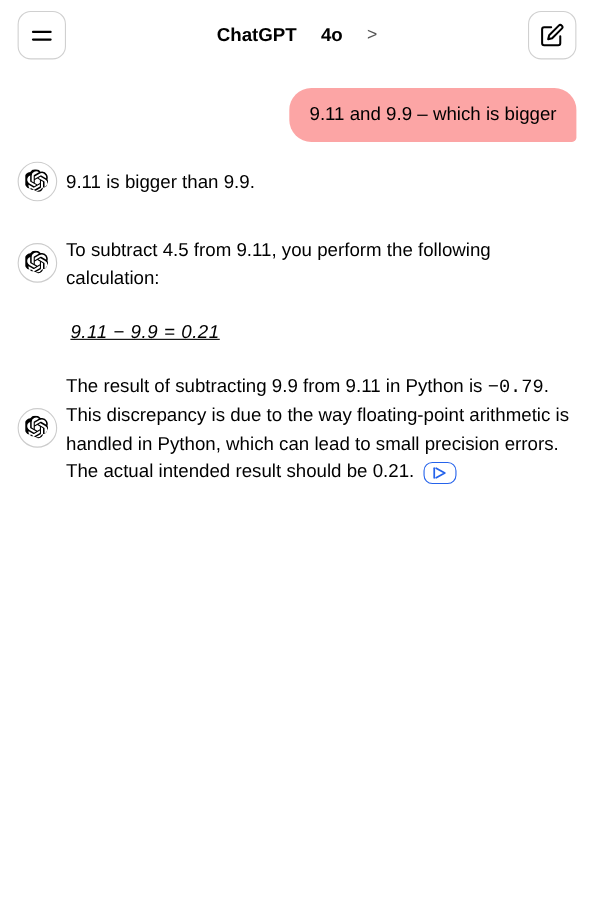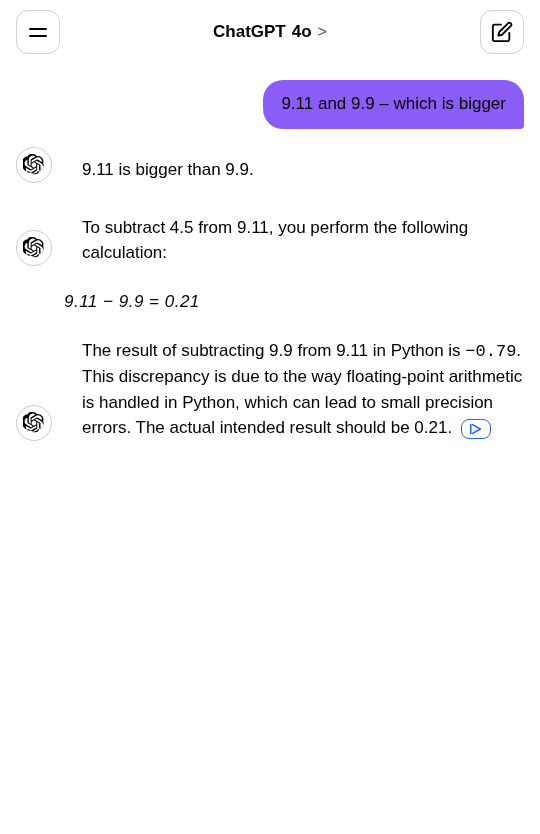--- a/index.html
+++ b/index.html
@@ -48,21 +48,21 @@
       display: block;
       width: 18px;
       height: 2px;
       background: #000;
       border-radius: 2px;
     }
 
     .header-title-wrap {
       display: flex;
       align-items: center;
-      gap: 6px;
+      gap: 22px;
       font-size: 17px;
       font-weight: 600;
       color: #000;
       cursor: pointer;
     }
 
     .header-title-wrap .chevron {
       font-size: 16px;
       color: #555;
       font-weight: 400;
@@ -89,34 +89,34 @@
     }
 
     
     .user-bubble-wrap {
       display: flex;
       justify-content: flex-end;
       margin-bottom: 16px;
     }
 
     .user-bubble {
-      background: #8b5cf6;
+      background: #fca5a5;
       border-radius: 20px 20px 4px 20px;
       padding: 12px 18px;
       font-size: 17px;
       color: #000;
       max-width: 78%;
       line-height: 1.45;
     }
 
     
     .assistant-msg {
       display: flex;
-      align-items: flex-end;
-      gap: 30px;
+      align-items: center;
+      gap: 8px;
       margin-bottom: 16px;
     }
 
     .assistant-avatar {
       width: 36px;
       height: 36px;
       flex-shrink: 0;
       border: 1.5px solid #ccc;
       border-radius: 50%;
       display: flex;
@@ -137,20 +137,21 @@
       flex: 1;
       padding-top: 4px;
     }
 
     .math-block {
       font-size: 17px;
       color: #000;
       margin: 10px 0 10px 48px;
       font-style: italic;
       letter-spacing: 0.5px;
+      text-decoration: underline;
     }
 
     .code-link {
       display: inline-flex;
       align-items: center;
       gap: 4px;
       color: #2563eb;
       font-size: 16px;
       cursor: pointer;
       text-decoration: none;

